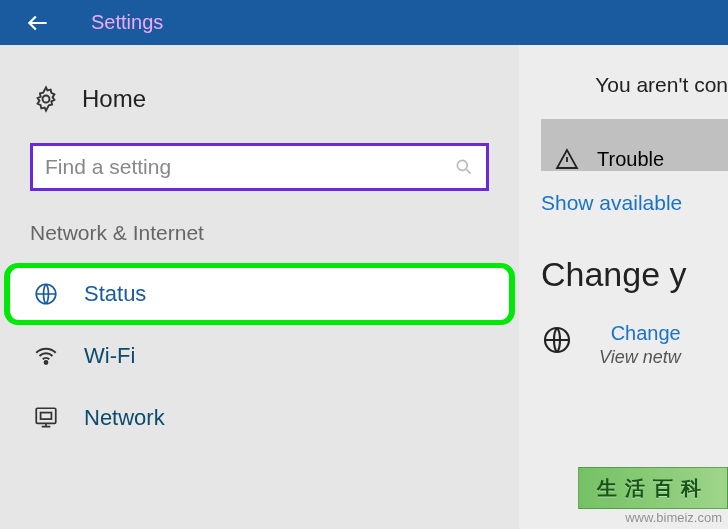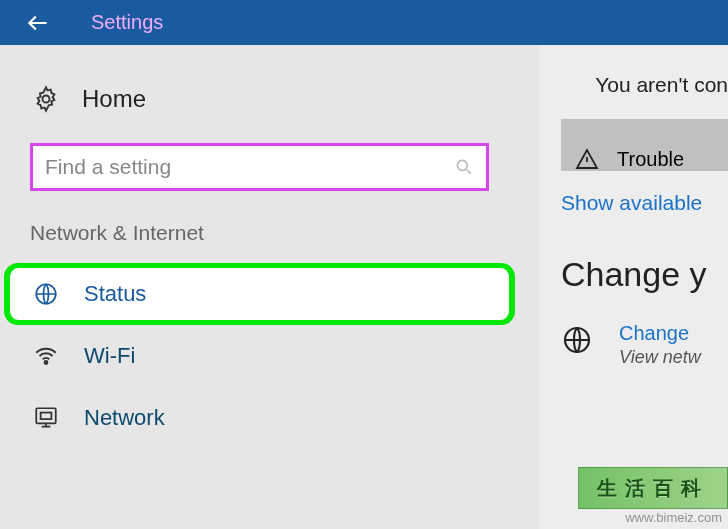--- a/index.html
+++ b/index.html
@@ -7,30 +7,30 @@
 
     .window { width: 728px; height: 529px; position: relative; display: flex; flex-direction: column; }
 
     
     .titlebar { height: 45px; background: #1a5ba0; color: #f0abfc; display: flex; align-items: center; }
     .back-btn { width: 75px; height: 45px; display: flex; align-items: center; justify-content: center; cursor: pointer; }
     .back-btn svg { width: 26px; height: 26px; }
     .title-text { font-size: 20px; font-weight: 400; margin-left: 16px; }
 
     
-    .body { flex: 1; display: flex; position: relative; gap: 20px; }
+    .body { flex: 1; display: flex; position: relative; }
 
     
     .sidebar { width: 519px; background: #e6e6e6; padding-top: 30px; position: relative; }
     .home-row { display: flex; align-items: center; padding: 10px 30px 10px 30px; margin-bottom: 20px; cursor: pointer; }
     .home-row .icon { width: 32px; display: flex; justify-content: center; }
     .home-row .label { font-size: 24px; margin-left: 20px; color: #222; }
 
     .search-wrap { margin: 0 30px 24px 30px; }
-    .search-box { width: 100%; height: 48px; border: 3px solid #d946ef; background: #fff; display: flex; align-items: center; padding: 12px 12px; }
+    .search-box { width: 100%; height: 48px; border: 3px solid #6d28d9; background: #fff; display: flex; align-items: center; padding: 12px 12px; }
     .search-box input { flex: 1; border: none; outline: none; font-size: 21px; color: #333; background: transparent; }
     .search-box input::placeholder { color: #888; }
     .search-icon { width: 20px; height: 20px; opacity: 0.5; }
 
     .category-header { font-size: 21px; color: #666; padding: 6px 30px 18px 30px; }
 
     .nav-item { display: flex; align-items: center; height: 62px; padding: 0 0 0 30px; cursor: pointer; border-radius: 14px; }
     .nav-item .icon { width: 32px; display: flex; justify-content: center; }
     .nav-item .label { font-size: 22px; margin-left: 22px; color: #0c4a6e; }
     .nav-item.selected { background: #fff; border: 5px solid #00e806; border-left-width: 6px; border-right-width: 6px; margin-left: 4px; margin-right: 4px; padding-left: 20px; }
@@ -39,21 +39,21 @@
 
     
     .main { flex: 1; background: #ededed; padding: 28px 0 0 22px; position: relative; overflow: hidden; }
     .main .status-text { font-size: 21px; color: #222; margin-bottom: 22px; white-space: nowrap; text-align: right; }
     .trouble-btn { background: #c0c0c0; height: 52px; display: flex; align-items: flex-end; padding: 0 14px; margin-bottom: 20px; white-space: nowrap; font-size: 20px; cursor: pointer; }
     .trouble-btn .warn-icon { margin-right: 18px; }
     .link-text { color: #1a73c8; font-size: 21px; cursor: pointer; white-space: nowrap; }
     .section-head { font-size: 34px; color: #222; margin-top: 40px; margin-bottom: 28px; white-space: nowrap; font-weight: 400; }
     .adapter-row { display: flex; align-items: flex-start; }
     .adapter-row .icon { width: 36px; margin-top: 2px; }
-    .adapter-row .texts { margin-left: 22px; }
+    .adapter-row .texts { margin-left: 22px; text-align: right; }
     .adapter-row .link2 { color: #1a73c8; font-size: 20px; white-space: nowrap; cursor: pointer; }
     .adapter-row .sub { color: #555; font-size: 18px; white-space: nowrap; margin-top: 2px; font-style: italic; }
 
     .watermark { position: absolute; right: 6px; bottom: 4px; font-size: 13px; color: rgba(0,0,0,0.4); z-index: 5; }
     .watermark-img { position: absolute; right: 0; bottom: 20px; width: 150px; height: 42px; background: linear-gradient(90deg, rgba(80,180,60,0.85), rgba(120,200,90,0.75)); border: 1px solid rgba(0,80,0,0.4); display: flex; align-items: center; justify-content: center; color: #040; font-size: 20px; font-weight: bold; letter-spacing: 8px; z-index: 4; opacity: 0.9; text-shadow: 0 1px 0 rgba(255,255,255,0.4); }
 
     svg { display: block; }
   </style>
 </head>
 <body>

